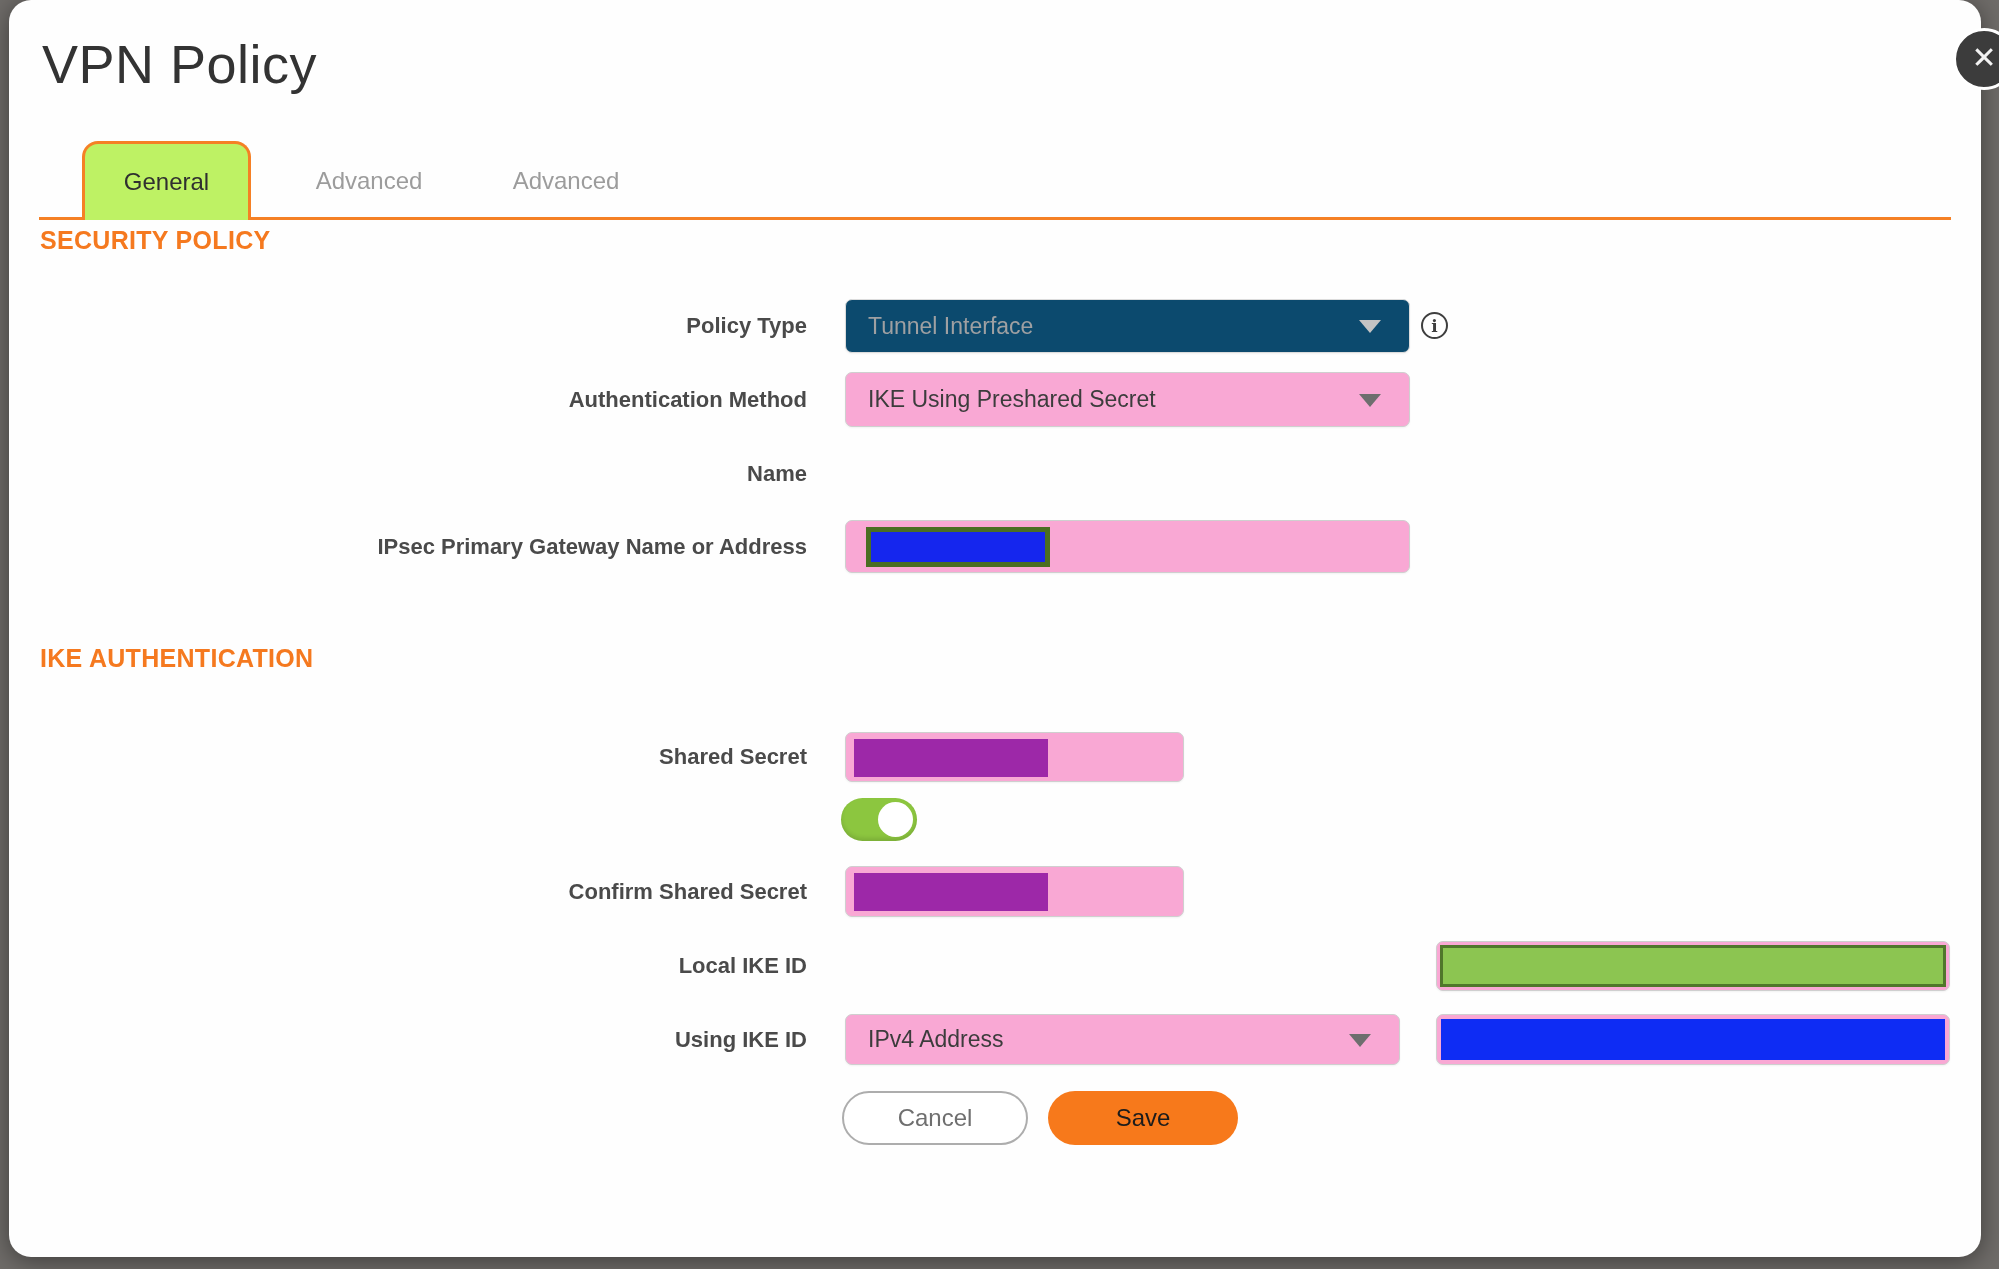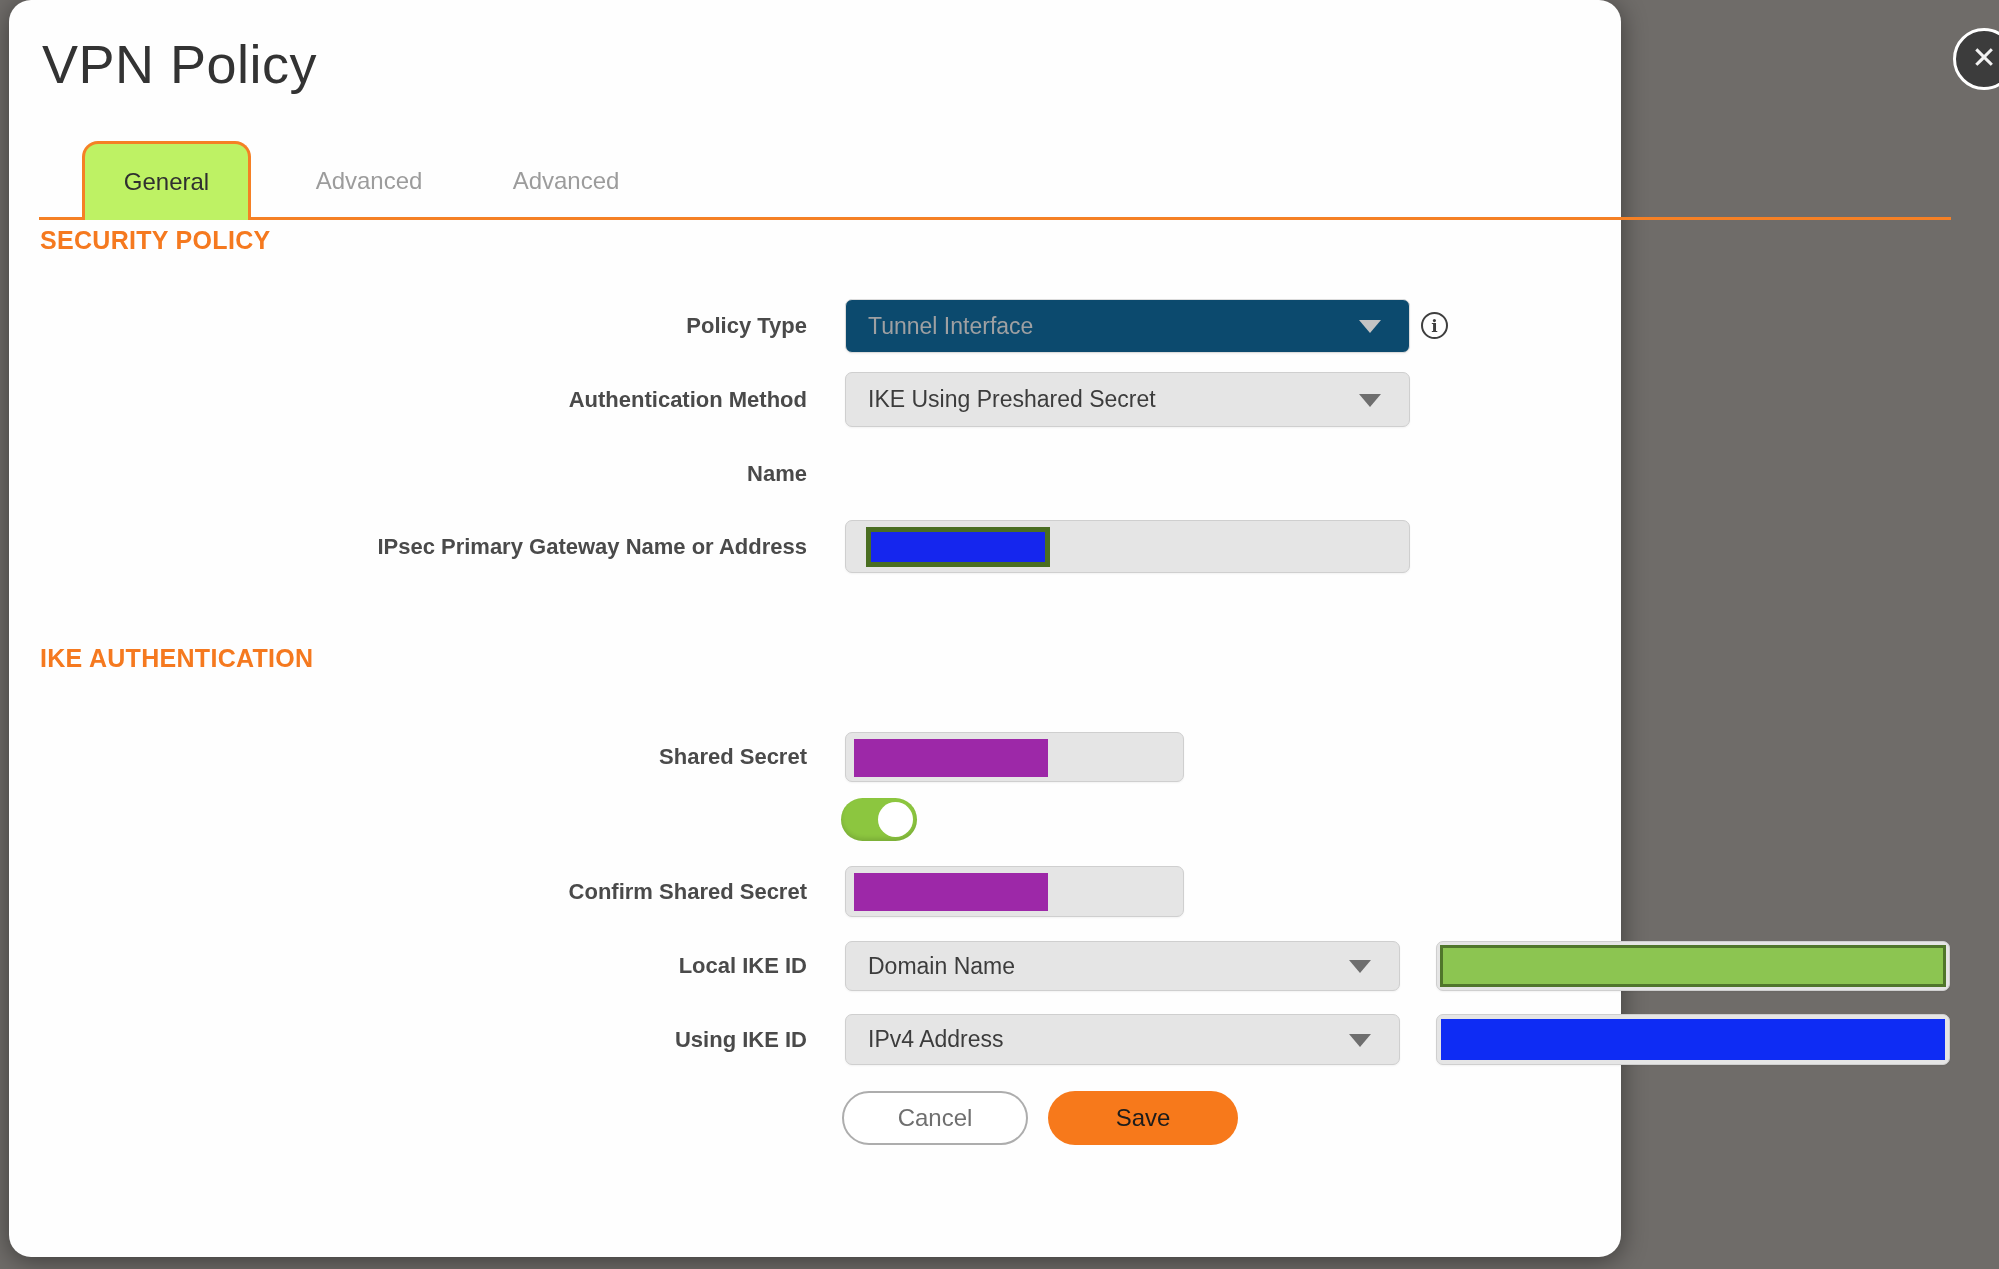--- a/index.html
+++ b/index.html
@@ -6,21 +6,21 @@
   body{
     width:1999px;height:1269px;
     background:#6f6c69;
     font-family:"Liberation Sans", sans-serif;
     overflow:hidden;
     position:relative;
   }
   .stage{position:absolute;left:0;top:0;width:1999px;height:1269px;overflow:hidden;}
 
   .dialog{
-    position:absolute;left:9px;top:0;width:1612px;height:1257px;
+    position:absolute;left:9px;top:0;width:1972px;height:1257px;
     background:#fefefe;border-radius:22px;
     box-shadow:0 4px 26px rgba(0,0,0,.45);
   }
 
   .close-btn{
     position:absolute;left:1953px;top:28px;width:56px;height:56px;
     background:#3c3c3c;border:3px solid #ffffff;border-radius:50%;
     color:#f2f2f2;font-size:30px;font-weight:300;line-height:54px;text-align:center;
     cursor:pointer;z-index:5;
   }
@@ -58,21 +58,21 @@
   .sec-2{top:644px;}
 
   .row-label{
     position:absolute;left:0;width:798px;
     display:flex;align-items:center;justify-content:flex-end;
     font-size:22px;font-weight:700;color:#4a4a4a;
   }
 
   .field{
     position:absolute;left:836px;box-sizing:border-box;
-    background:#e5e5e5;border:1px solid #cfcfcf;border-radius:7px;
+    background:#f9a8d4;border:1px solid #cfcfcf;border-radius:7px;
     display:flex;align-items:center;
     font-size:23px;color:#3c3c3c;padding-left:22px;
     box-shadow:0 1px 2px rgba(0,0,0,.05);
   }
   .field.disabled{background:#0c4a6e;border-color:#dcdcdc;color:#9fa0a2;}
   .caret{
     position:absolute;right:28px;top:50%;margin-top:-6px;
     width:0;height:0;border-left:11px solid transparent;border-right:11px solid transparent;
     border-top:13px solid #6e6e6e;
   }
@@ -165,24 +165,20 @@
     <div class="toggle">
       <span class="knob"></span>
     </div>
 
     <div class="row-label" style="top:866px;height:51px;">Confirm Shared Secret</div>
     <div class="field" style="top:866px;width:339px;height:51px;padding-left:0;">
       <div class="redact redact-purple"></div>
     </div>
 
     <div class="row-label" style="top:941px;height:50px;">Local IKE ID</div>
-    <div class="field select" style="top:941px;width:555px;height:50px;">
-      <span>Domain Name</span>
-      <span class="caret"></span>
-    </div>
     <div class="field" style="top:941px;left:1427px;width:514px;height:50px;padding-left:0;">
       <div class="redact redact-green"></div>
     </div>
 
     <div class="row-label" style="top:1014px;height:51px;">Using IKE ID</div>
     <div class="field select" style="top:1014px;width:555px;height:51px;">
       <span>IPv4 Address</span>
       <span class="caret"></span>
     </div>
     <div class="field" style="top:1014px;left:1427px;width:514px;height:51px;padding-left:0;">

